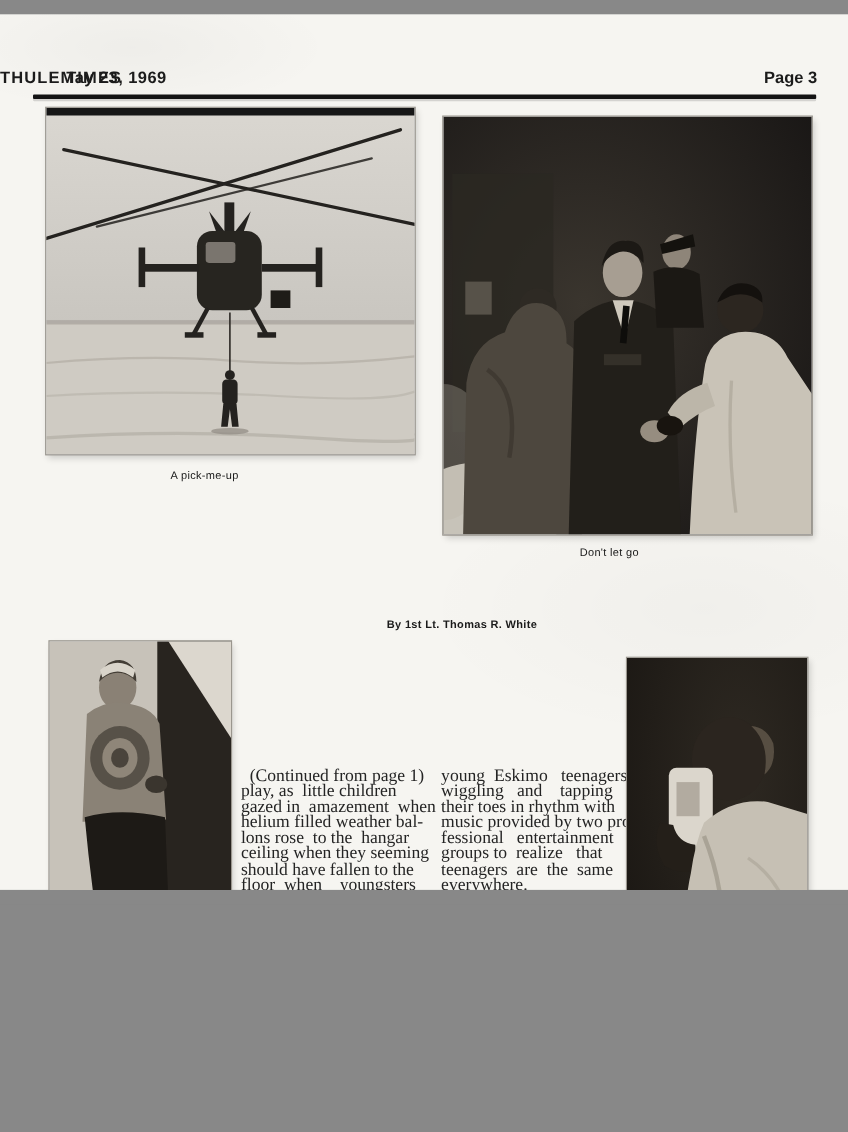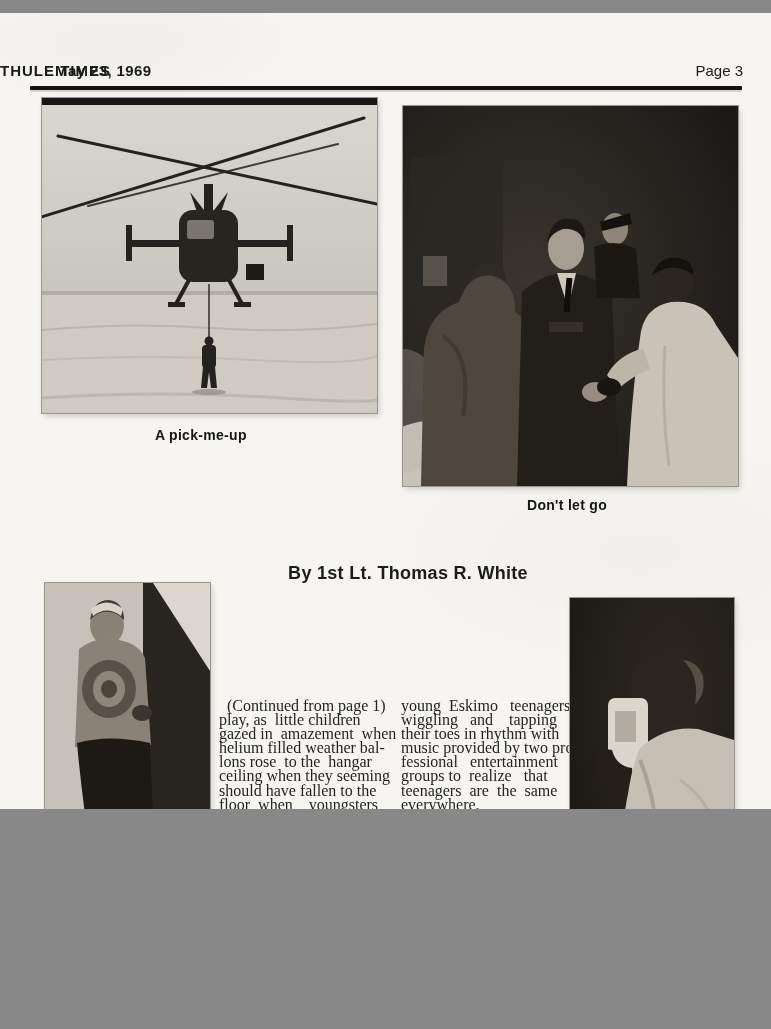--- a/index.html
+++ b/index.html
@@ -7,37 +7,37 @@
     position:relative;width:771px;height:796px;margin:13px auto;
     background:#f6f5f1;
     background-image:
       radial-gradient(ellipse 180px 60px at 120px 30px, rgba(0,0,0,0.03), transparent),
       radial-gradient(ellipse 260px 120px at 640px 540px, rgba(0,0,0,0.025), transparent),
       radial-gradient(ellipse 300px 160px at 300px 1000px, rgba(0,0,0,0.03), transparent);
     font-family:"Liberation Sans", sans-serif;color:#1b1b1b;overflow:hidden;
   }
   .hdr-date{position:absolute;left:55px;top:49px;font-size:15px;font-weight:bold;letter-spacing:.4px;}
   .hdr-mast{position:absolute;left:0;right:0;top:49px;text-align:left;font-size:15px;font-weight:bold;letter-spacing:1px;}
-  .hdr-page{position:absolute;right:28px;top:49px;font-size:15px;font-weight:normal;}
+  .hdr-page{position:absolute;right:28px;top:49px;font-size:15px;font-weight:bold;}
   .hdr-rule{position:absolute;left:30px;top:73px;width:712px;height:4px;background:#141414;border-radius:1px;box-shadow:0 2px 0 rgba(20,20,20,.15);}
 
   .photo{position:absolute;box-shadow:0 0 0 1px #9a968e, 2px 3px 6px rgba(0,0,0,.18);overflow:hidden;background:#ccc;}
   .photo svg{display:block;width:100%;height:100%;}
   #photo-helicopter{left:42px;top:85px;width:335px;height:315px;}
   #photo-handshake{left:403px;top:93px;width:335px;height:380px;}
   #photo-hunter{left:45px;top:570px;width:165px;height:372px;}
   #photo-drinking{left:570px;top:585px;width:164px;height:340px;}
 
-  .caption{position:absolute;font-size:14px;font-weight:bold;letter-spacing:.3px;color:#161616;}
+  .caption{position:absolute;font-size:10px;font-weight:normal;letter-spacing:.3px;color:#161616;}
   #cap-helicopter{left:155px;top:414px;}
   #cap-handshake{left:527px;top:484px;}
   #cap-hunter{left:82px;top:953px;}
   #cap-drinking{left:637px;top:902px;}
 
-  .byline{position:absolute;left:238px;top:550px;width:340px;text-align:center;font-size:18px;font-weight:bold;letter-spacing:.3px;}
+  .byline{position:absolute;left:250px;top:550px;width:340px;text-align:center;font-size:10px;font-weight:bold;letter-spacing:.3px;}
   .credit{position:absolute;left:295px;top:595px;font-family:"Liberation Mono", monospace;font-size:12px;line-height:15px;white-space:pre;color:#2a2a2a;}
   .headline{position:absolute;left:266px;top:658px;font-size:17.5px;font-weight:bold;letter-spacing:.2px;white-space:pre;}
 
   .bodycol{position:absolute;top:686px;width:186px;font-family:Liberation Serif, serif;
     font-size:16px;line-height:14.1px;white-space:pre;color:#242424;}
   #col-left{left:219px;}
   #col-right{left:401px;}
 </style>
 </head>
 <body>

